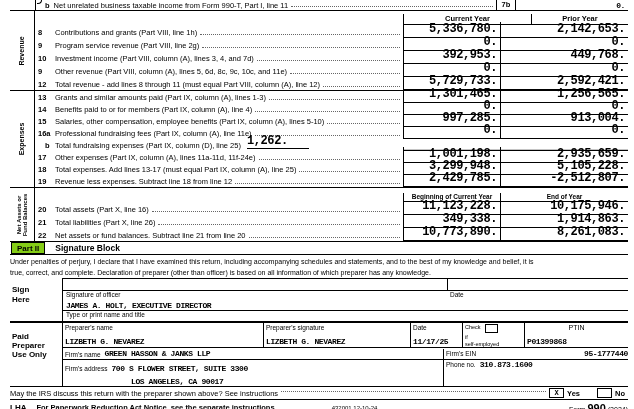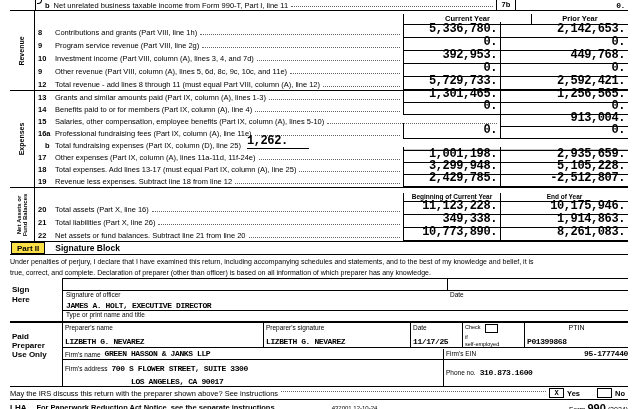--- a/index.html
+++ b/index.html
@@ -35,21 +35,21 @@
   .cell.shaded { background:#c4c4c4; }
   .hcell { border-left:1px solid #000; border-bottom:1px solid #000; display:flex; align-items:flex-end; justify-content:center; font-weight:bold; font-size:7.5px; padding-bottom:1px; }
   .hrow { height:14px; }
   .hcell.prior { width:97px; } .hcell.current { width:128px; }
   .bhcell { font-size:6.5px; }
   .inline-amt { font-family:"Liberation Mono","DejaVu Sans Mono",monospace; font-weight:700; font-size:12px; letter-spacing:-0.4px; border-bottom:1px solid #000; width:62px; text-align:left; margin:0 0 2px 6px; padding-right:2px; }
   .spacer { flex:1; }
 
   
   .part2 { height:13px; border-bottom:1.5px solid #000; display:flex; align-items:center; }
-  .part2-box { border:1px solid #000; background:#fde047; font-weight:bold; font-size:8px; padding:0 5px; height:12px; line-height:11px; margin-left:1px; }
+  .part2-box { border:1px solid #000; background:#84cc16; font-weight:bold; font-size:8px; padding:0 5px; height:12px; line-height:11px; margin-left:1px; }
   .part2-title { font-weight:bold; font-size:8.5px; margin-left:10px; }
   .perjury { font-size:7px; line-height:11px; padding-top:1px; height:23px; }
 
   
   .sigblock { display:flex; height:45px; border-bottom:2px solid #000; }
   .side-label { width:52px; font-weight:bold; font-size:8px; line-height:9.5px; padding:7px 0 0 2px; display:flex; flex-direction:column; }
   .sigbox { flex:1; border-left:1px solid #000; border-top:1px solid #000; display:flex; flex-direction:column; }
   .sig-rowA { height:12px; display:flex; border-bottom:1px solid #000; }
   .sig-a { flex:1; } .sig-d { width:181px; border-left:1px solid #000; }
   .sig-rowB { height:9px; display:flex; font-size:6.5px; }
@@ -73,21 +73,21 @@
   .pcol.ptin { width:104px; border-left:1px solid #000; }
   .pcol.ptin .plbl { text-align:center; font-size:7px; }
   .prow2 { height:13px; display:flex; align-items:flex-end; border-bottom:1px solid #000; }
   .prow2 .plbl, .prow3 .plbl { font-size:6.5px; padding:0 4px 1px 2px; }
   .firm-val { padding-bottom:1px; }
   .rcell { width:185px; border-left:1px solid #000; display:flex; align-items:flex-end; padding-bottom:1px;justify-content:space-between; }
   .prow3 { height:26px; display:flex; }
   .prow3 .left { flex:1; display:flex; flex-direction:column; }
   .addr-line1 { display:flex; align-items:flex-end; height:13px; }
   .addr-line2 { padding-left:68px; height:13px; display:flex; align-items:flex-end; }
-  .rcell.phone { flex-direction:column; align-items:flex-start; justify-content:center; }
+  .rcell.phone { flex-direction:column; align-items:flex-start; justify-content:flex-start; }
   .phone-line { display:flex; align-items:flex-end; }
 
   
   .discuss { height:13px; display:flex; align-items:center; border-bottom:1.5px solid #000; font-size:7.5px; }
   .ynbox { width:15px; height:10px; border:1px solid #000; text-align:center; font-family:"Liberation Mono","DejaVu Sans Mono",monospace; font-weight:700; font-size:7px; line-height:9px; }
   .ynlbl { font-weight:bold; font-size:7.5px; margin:0 3px; }
   .gap12 { width:14px; }
   .bottom { height:15px; display:flex; align-items:center; }
   .lha { font-weight:bold; font-size:8px; }
   .notice { font-weight:bold; font-size:7.5px; margin-left:10px; }
@@ -175,20 +175,21 @@
           <span class="num">14</span>
           <span class="desc">Benefits paid to or for members (Part IX, column (A), line 4)</span>
           <span class="leader"></span>
           <span class="cell prior">0.</span>
           <span class="cell current">0.</span>
         </div>
         <div class="trow">
           <span class="num">15</span>
           <span class="desc">Salaries, other compensation, employee benefits (Part IX, column (A), lines 5-10)</span>
           <span class="leader"></span>
+          <span class="cell prior">997,285.</span>
           <span class="cell current">913,004.</span>
         </div>
         <div class="trow">
           <span class="num">16a</span>
           <span class="desc">Professional fundraising fees (Part IX, column (A), line 11e)</span>
           <span class="leader"></span>
           <span class="cell prior">0.</span>
           <span class="cell current">0.</span>
         </div>
         <div class="trow">

